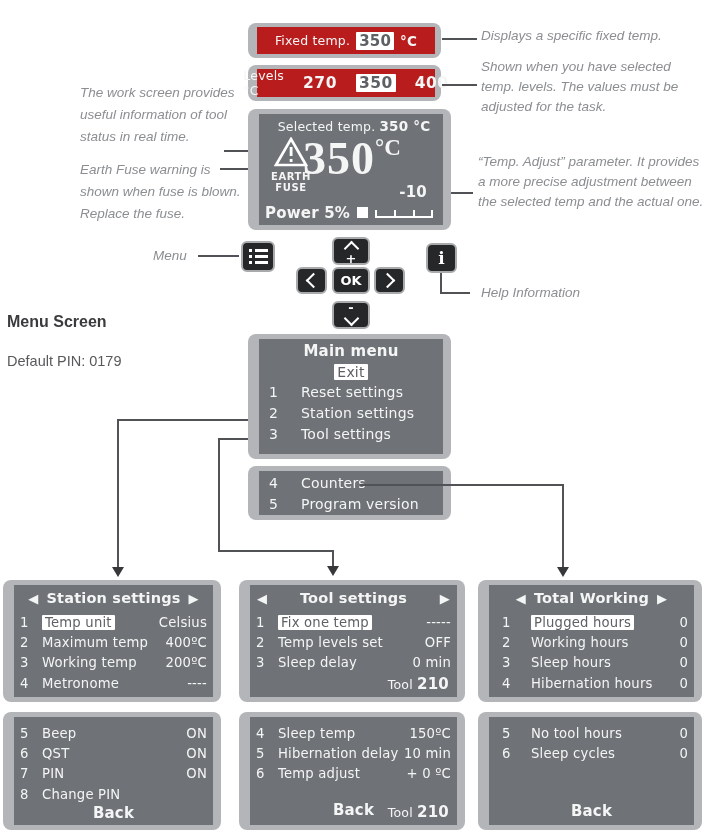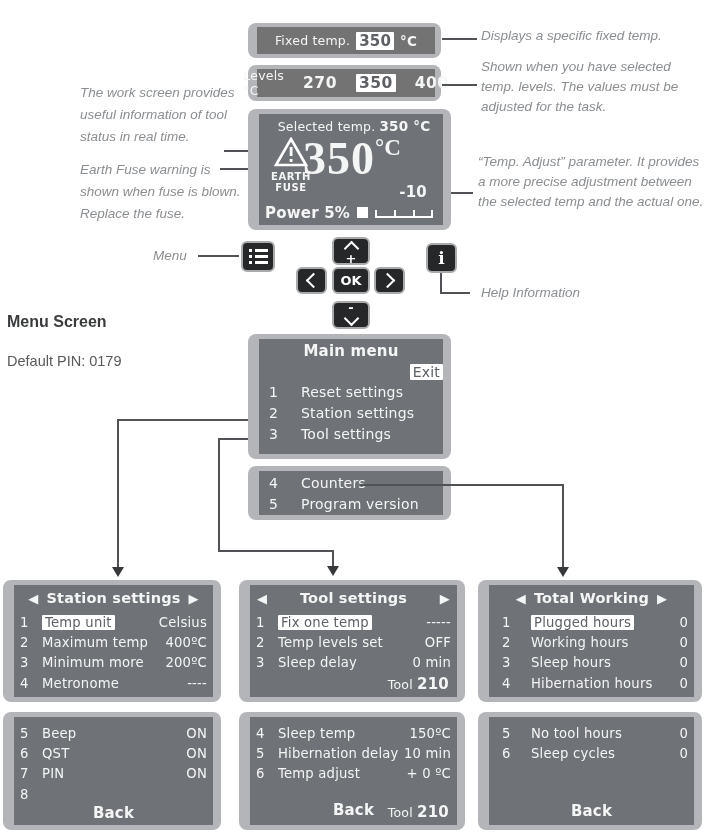--- a/index.html
+++ b/index.html
@@ -3,21 +3,21 @@
 <meta charset="utf-8">
 <style>
   html,body{margin:0;padding:0;background:#fff;}
   .canvas{position:relative;width:704px;height:834px;background:#ffffff;
           font-family:"Liberation Sans",sans-serif;overflow:hidden;}
 
   
   .lcd{position:absolute;background:#b3b5b8;border-radius:8px;}
   .scr{position:absolute;left:11px;right:8px;top:5px;bottom:5px;background:#6f7276;
        color:#f4f5f5;font-family:"DejaVu Sans",sans-serif;letter-spacing:.2px;}
-  .lcd.dark .scr{background:#737373;}
+  .lcd.dark .scr{background:#b91c1c;}
   .barscr{display:flex;align-items:center;justify-content:center;gap:6px;}
 
   .hl{background:#ffffff;color:#5d6064;padding:0 3px;border-radius:1px;}
 
   .t13{font-size:12.5px;}
   .b14{font-size:13.5px;font-weight:bold;}
   .b15{font-size:15px;font-weight:bold;}
   .lvnum{font-size:15.5px;font-weight:bold;letter-spacing:.5px;}
 
   
@@ -29,21 +29,21 @@
        font-weight:bold;font-size:46px;line-height:1;letter-spacing:1px;white-space:nowrap;}
   .deg{font-size:23px;position:relative;top:-19px;letter-spacing:0;}
   .adj{position:absolute;right:16px;top:69px;font-weight:bold;font-size:15px;margin-left:36px;}
   .pw{position:absolute;left:6px;right:8px;bottom:4px;height:17px;font-weight:bold;font-size:15px;}
   .psq{position:absolute;left:92px;bottom:3px;width:11px;height:11px;background:#fff;}
   .pline{position:absolute;left:110px;right:2px;bottom:3px;height:8px;border-bottom:2px solid #fff;}
   .ptick{position:absolute;bottom:0;width:2px;height:6px;background:#fff;}
 
   
   .mttl{text-align:center;font-weight:bold;font-size:15px;margin-top:3px;height:20px;}
-  .exitrow{text-align:right;height:19px;}
+  .exitrow{text-align:center;height:19px;}
   .exitrow .hl{font-size:14px;}
   .mrow{display:flex;align-items:center;height:21px;padding-left:10px;font-size:14px;white-space:nowrap;}
   .mnum{width:32px;}
 
   .ttl{display:flex;align-items:center;justify-content:center;gap:8px;height:22px;
        font-weight:bold;font-size:14.5px;margin-top:2px;white-space:nowrap;}
   .ttl.spread{justify-content:space-between;padding:0 7px;}
   .tri{font-size:13px;}
   .row{display:flex;align-items:center;height:20.3px;font-size:13.2px;padding:0 6px;white-space:nowrap;}
   .row .num{width:22px;}
@@ -225,21 +225,21 @@
           <span class="lbl"><span class="hl">Temp unit</span></span>
           <span class="val">Celsius</span>
         </div>
         <div class="row">
           <span class="num">2</span>
           <span class="lbl">Maximum temp</span>
           <span class="val">400ºC</span>
         </div>
         <div class="row">
           <span class="num">3</span>
-          <span class="lbl">Minimum more</span>
+          <span class="lbl">Working temp</span>
           <span class="val">200ºC</span>
         </div>
         <div class="row">
           <span class="num">4</span>
           <span class="lbl">Metronome</span>
           <span class="val">----</span>
         </div>
       </div>
     </div>
   </div>
@@ -257,20 +257,21 @@
           <span class="lbl">QST</span>
           <span class="val">ON</span>
         </div>
         <div class="row">
           <span class="num">7</span>
           <span class="lbl">PIN</span>
           <span class="val">ON</span>
         </div>
         <div class="row">
           <span class="num">8</span>
+          <span class="lbl">Change PIN</span>
           <span class="val"></span>
         </div>
         <div class="back">Back</div>
       </div>
     </div>
   </div>
 
   <div class="lcd" style="left:239px;top:580px;width:226px;height:122px">
     <div class="scr">
       <div class="ttl spread">

